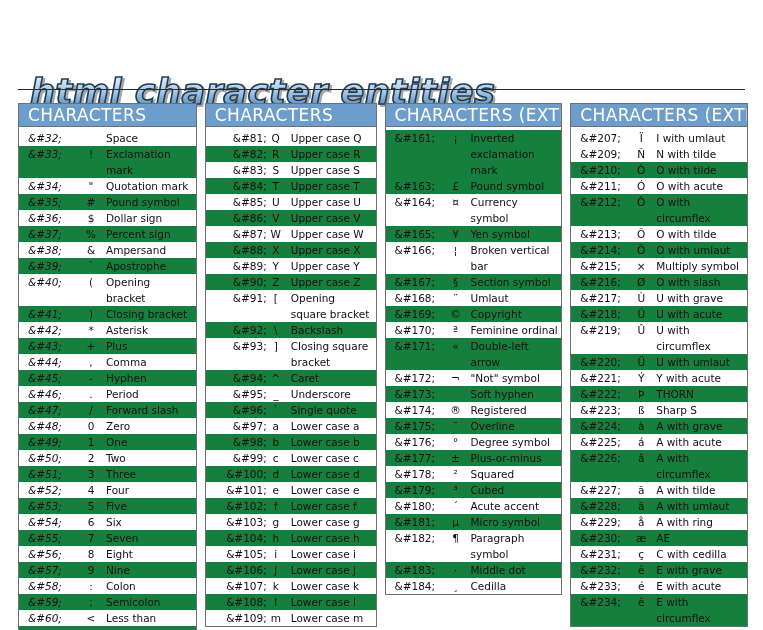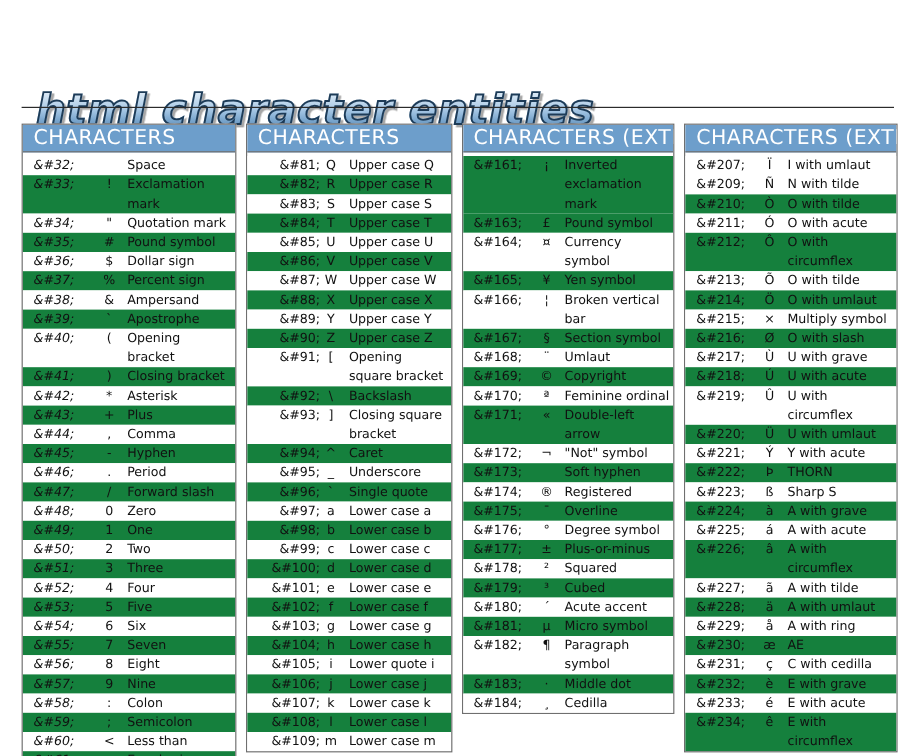--- a/index.html
+++ b/index.html
@@ -430,21 +430,21 @@
             <span class="c-desc">Lower case g</span>
           </div>
           <div class="row alt">
             <span class="c-code">&amp;#104;</span>
             <span class="c-glyph">h</span>
             <span class="c-desc">Lower case h</span>
           </div>
           <div class="row">
             <span class="c-code">&amp;#105;</span>
             <span class="c-glyph">i</span>
-            <span class="c-desc">Lower quote i</span>
+            <span class="c-desc">Lower case i</span>
           </div>
           <div class="row alt">
             <span class="c-code">&amp;#106;</span>
             <span class="c-glyph">j</span>
             <span class="c-desc">Lower case j</span>
           </div>
           <div class="row">
             <span class="c-code">&amp;#107;</span>
             <span class="c-glyph">k</span>
             <span class="c-desc">Lower case k</span>

